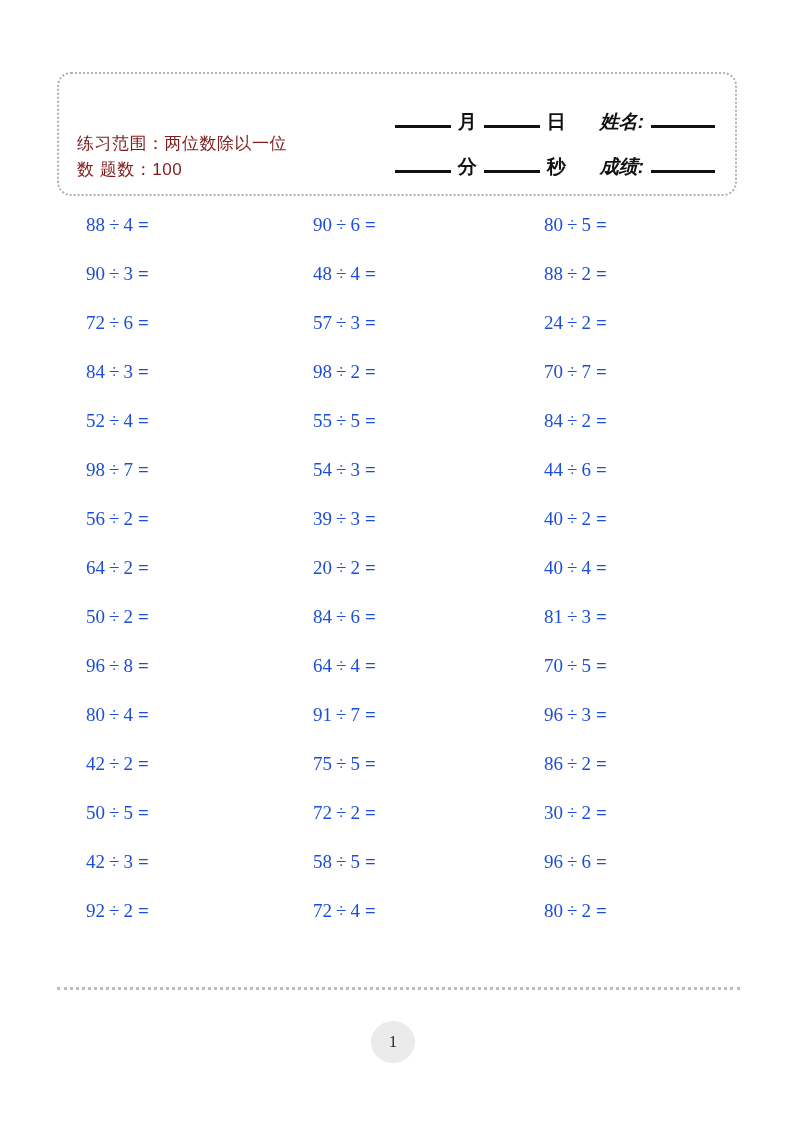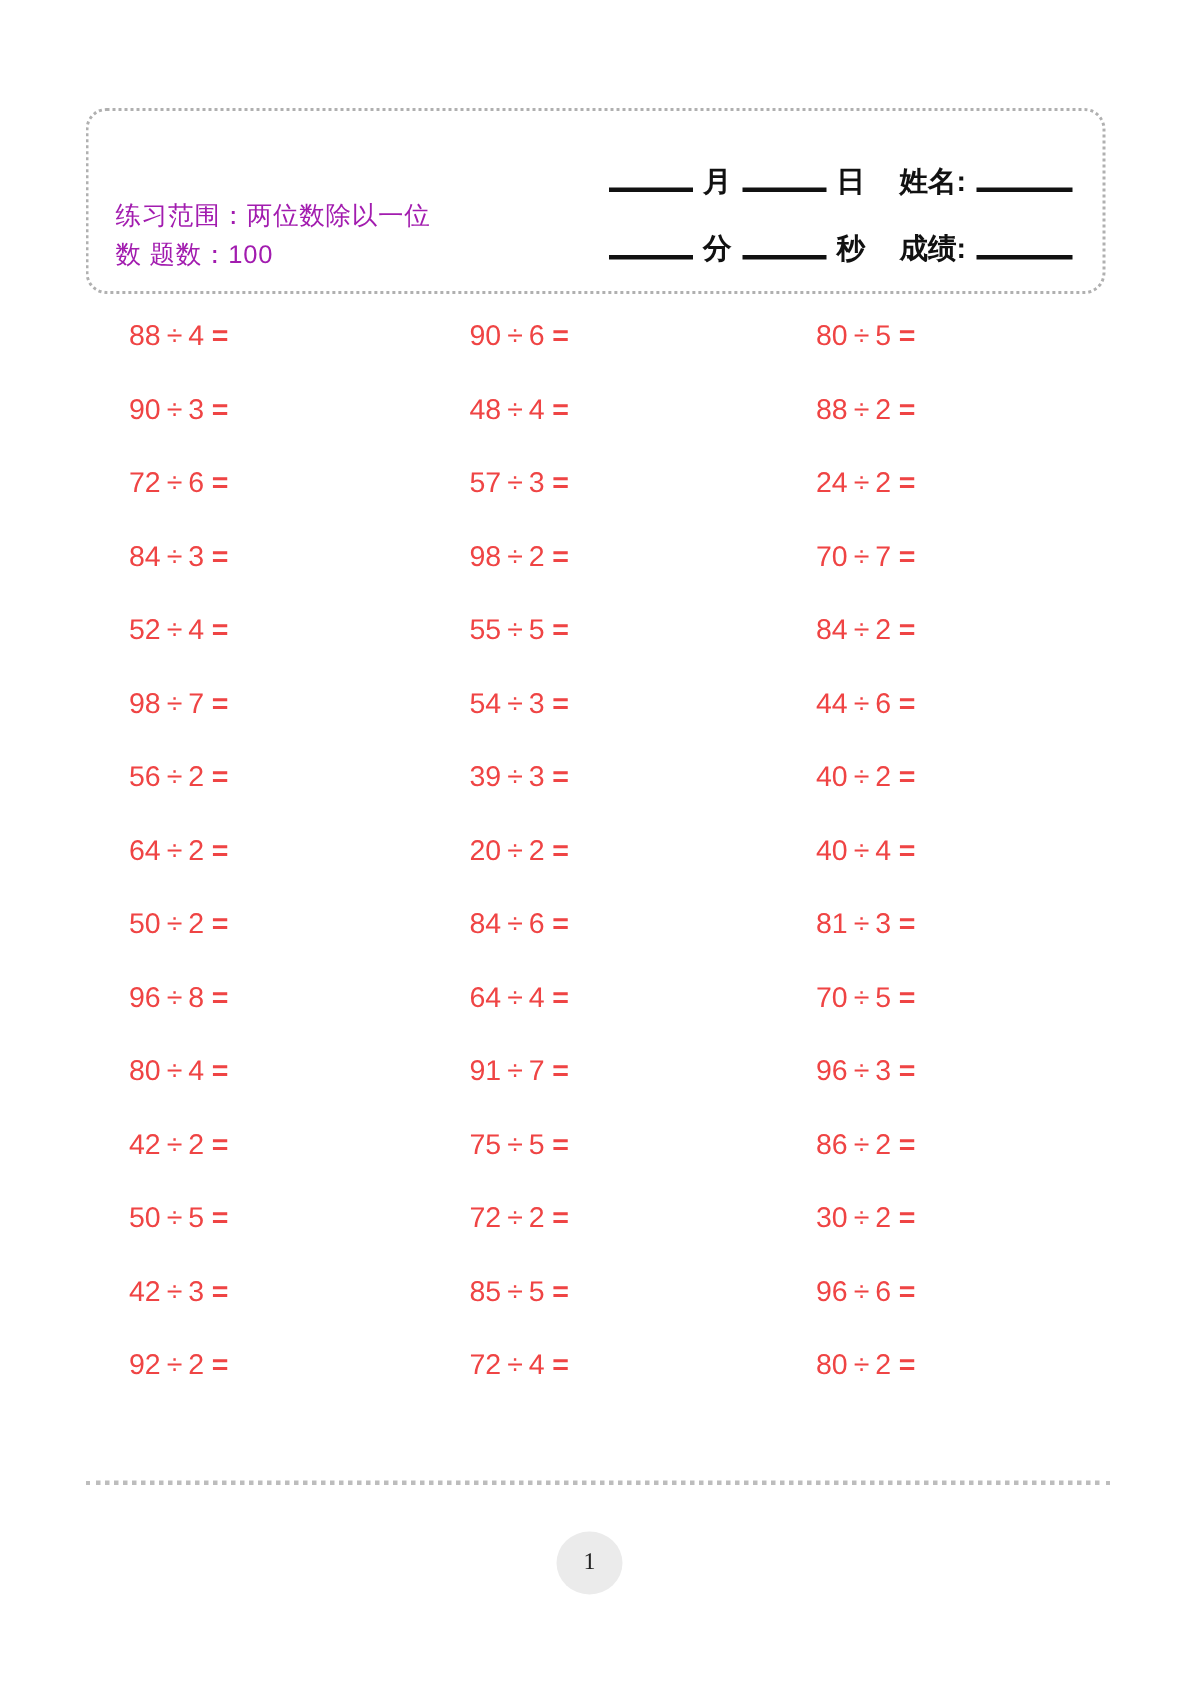--- a/index.html
+++ b/index.html
@@ -6,35 +6,35 @@
   body{
     width:793px;height:1122px;position:relative;background:#ffffff;
     font-family:"Liberation Sans",sans-serif;color:#141414;overflow:hidden;
   }
   .header-box{
     position:absolute;left:57px;top:72px;width:680px;height:124px;
     border:2px dotted #b0b0b0;border-radius:14px;box-sizing:border-box;
   }
   .range-label{
     position:absolute;left:18px;top:57px;width:280px;
-    font-size:17px;line-height:26px;color:#a21caf;letter-spacing:0.5px;
+    font-size:17px;line-height:26px;color:#7f1d1d;letter-spacing:0.5px;
   }
   .fill-block{position:absolute;right:20px;top:14px;}
   .fill-line{display:flex;align-items:flex-end;height:45px;gap:7px;}
   .blank{display:inline-block;width:56px;height:0;border-bottom:3px solid #111;margin-bottom:5px;}
   .blank.long{width:64px;}
   .cn{font-size:19px;font-weight:600;color:#111;line-height:1;margin-bottom:2px;}
-  .cn.gap{margin-left:16px;}
+  .cn.gap{margin-left:27px;font-style:italic;}
   .grid{
     position:absolute;left:86px;top:200px;
     display:grid;grid-template-columns:227px 231px 190px;grid-auto-rows:49px;
     align-items:center;
   }
   .problem{
-    font-family:Liberation Sans, sans-serif;font-size:19px;color:#ef4444;
+    font-family:Liberation Serif, serif;font-size:19px;color:#1d4ed8;
     white-space:nowrap;
   }
   .problem .op{padding:0 4px;}
   .problem .eq{font-weight:700;margin-left:5px;}
   .divider{
     position:absolute;left:57px;top:987px;width:683px;height:0;
     border-top:3px dotted #bdbdbd;
   }
   .page-badge{
     position:absolute;left:371px;top:1021px;width:44px;height:42px;
@@ -105,21 +105,21 @@
     <div class="problem"><span>80</span><span class="op">÷</span><span>4</span><span class="eq">=</span></div>
     <div class="problem"><span>91</span><span class="op">÷</span><span>7</span><span class="eq">=</span></div>
     <div class="problem"><span>96</span><span class="op">÷</span><span>3</span><span class="eq">=</span></div>
     <div class="problem"><span>42</span><span class="op">÷</span><span>2</span><span class="eq">=</span></div>
     <div class="problem"><span>75</span><span class="op">÷</span><span>5</span><span class="eq">=</span></div>
     <div class="problem"><span>86</span><span class="op">÷</span><span>2</span><span class="eq">=</span></div>
     <div class="problem"><span>50</span><span class="op">÷</span><span>5</span><span class="eq">=</span></div>
     <div class="problem"><span>72</span><span class="op">÷</span><span>2</span><span class="eq">=</span></div>
     <div class="problem"><span>30</span><span class="op">÷</span><span>2</span><span class="eq">=</span></div>
     <div class="problem"><span>42</span><span class="op">÷</span><span>3</span><span class="eq">=</span></div>
-    <div class="problem"><span>85</span><span class="op">÷</span><span>5</span><span class="eq">=</span></div>
+    <div class="problem"><span>58</span><span class="op">÷</span><span>5</span><span class="eq">=</span></div>
     <div class="problem"><span>96</span><span class="op">÷</span><span>6</span><span class="eq">=</span></div>
     <div class="problem"><span>92</span><span class="op">÷</span><span>2</span><span class="eq">=</span></div>
     <div class="problem"><span>72</span><span class="op">÷</span><span>4</span><span class="eq">=</span></div>
     <div class="problem"><span>80</span><span class="op">÷</span><span>2</span><span class="eq">=</span></div>
   </div>
 
 <div class="divider"></div>
 
 <div class="page-badge">
   <span>1</span>

